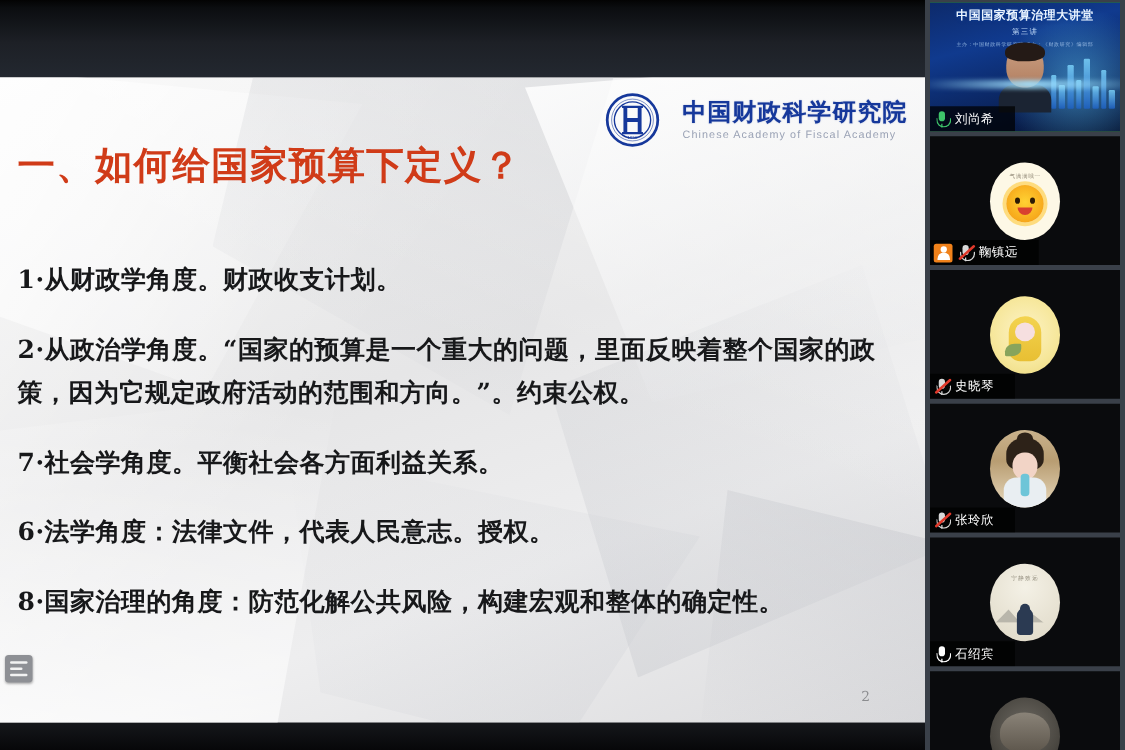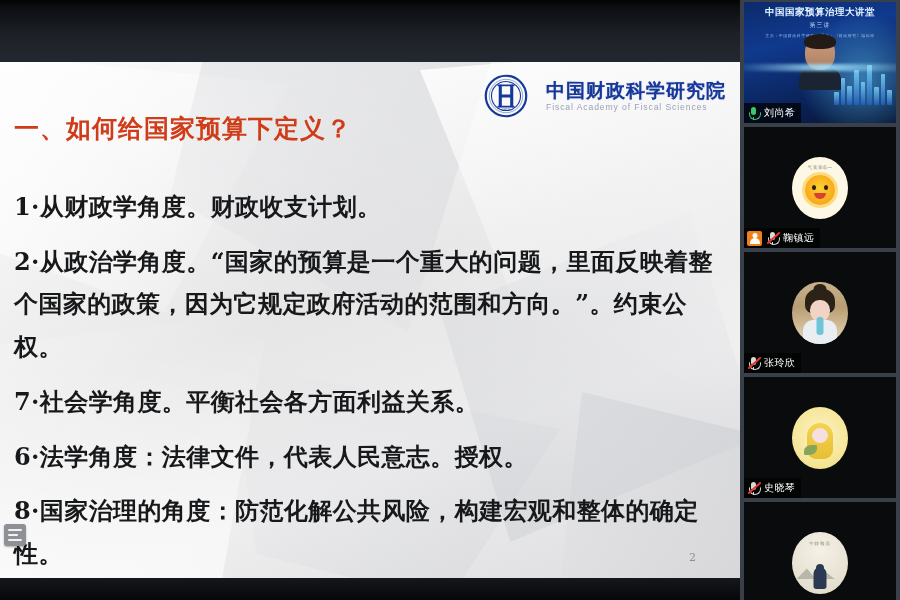--- a/index.html
+++ b/index.html
@@ -53,48 +53,48 @@
   #logo-text{display:flex;flex-direction:column;line-height:1;}
   #logo-cn{font-family:"DejaVu Sans","Liberation Sans",sans-serif;
            font-size:19px;font-weight:bold;color:#16389b;letter-spacing:1px;
            text-shadow:0 0 1px rgba(22,56,155,.5);}
   #logo-en{font-size:8.6px;color:#9aa2b5;letter-spacing:.9px;margin-top:3px;
            font-family:"Liberation Sans",sans-serif;}
 
   
   #slide-title{position:absolute;left:14px;top:50px;
                font-family:"DejaVu Sans","Liberation Sans",sans-serif;
-               font-size:25px;font-weight:bold;color:#d03b18;letter-spacing:1px;
+               font-size:30px;font-weight:bold;color:#d03b18;letter-spacing:1px;
                white-space:nowrap;}
 
   
   #slide-body{position:absolute;left:14px;top:124px;right:24px;}
   .bullet{font-family:"DejaVu Serif","Liberation Serif",serif;
-          font-size:24px;color:#17181a;line-height:1.78;
-          margin-bottom:12px;font-weight:600;letter-spacing:.4px;}
+          font-size:20px;color:#17181a;line-height:1.78;
+          margin-bottom:12px;font-weight:600;letter-spacing:.4px;margin-top:20px;}
 
   
   #page-num{position:absolute;right:44px;bottom:14px;font-size:11px;color:#8c8d90;
             font-family:"DejaVu Serif","Liberation Serif",serif;}
 
   
   #slide-menu-btn{position:absolute;left:4px;bottom:54px;width:22px;height:22px;
                   background:#8e9095;border-radius:3px;
                   display:flex;flex-direction:column;justify-content:center;
                   gap:3px;padding:0 4px;box-sizing:border-box;
                   box-shadow:0 1px 2px rgba(0,0,0,.3);}
   #slide-menu-btn i{display:block;height:2px;background:#f2f2f2;border-radius:1px;}
   #slide-menu-btn i:nth-child(1){width:100%;}
   #slide-menu-btn i:nth-child(2){width:70%;}
   #slide-menu-btn i:nth-child(3){width:100%;}
 
   
   #filmstrip{position:absolute;right:0;top:0;width:160px;height:600px;
              background:#3a4049;overflow:hidden;}
-  .tile{position:relative;width:152px;height:121px;margin:2px auto 4px auto;
+  .tile{position:relative;width:152px;height:103px;margin:2px auto 4px auto;
         background:#0a0b0d;overflow:hidden;}
   .tile.active{outline:2px solid #2fa35a;outline-offset:-2px;}
   .tile-media{position:absolute;inset:0;display:flex;align-items:center;justify-content:center;}
 
   
   .vid-bg{position:absolute;inset:0;
           background:
             radial-gradient(circle at 78% 62%, rgba(90,190,235,.55) 0%, rgba(10,35,90,0) 45%),
             linear-gradient(165deg,#0d2a6b 0%,#103a8e 32%,#0a2258 72%,#061433 100%);}
   .vid-bars{position:absolute;right:4px;bottom:18px;width:58px;height:44px;
@@ -167,21 +167,21 @@
                font-size:4.5px;color:#8d8878;letter-spacing:1px;}
 
   .av-dark{background:radial-gradient(circle at 50% 40%,#6e6a63 0%,#4a4741 60%,#2b2926 100%);}
   .av-dark .blob{position:absolute;left:50%;top:46%;transform:translate(-50%,-50%);
                  width:40px;height:32px;border-radius:50% 50% 42% 42%;
                  background:linear-gradient(180deg,#8a8378 0%,#5d564c 100%);}
 
   
   .nameplate{position:absolute;left:0;bottom:0;height:20px;
              background:rgba(0,0,0,.72);display:flex;align-items:center;
-             gap:4px;padding:0 6px 0 3px;}
+             gap:4px;padding:0 17px 0 3px;}
   .nameplate .pname{font-family:"DejaVu Sans","Liberation Sans",sans-serif;
                     font-size:10px;color:#ffffff;white-space:nowrap;letter-spacing:.4px;}
   .host-badge{width:15px;height:15px;background:#f0811a;border-radius:2px;position:relative;
               flex:0 0 15px;}
   .host-badge::before{content:"";position:absolute;left:50%;top:2px;transform:translateX(-50%);
               width:5px;height:5px;border-radius:50%;background:#fff;}
   .host-badge::after{content:"";position:absolute;left:50%;bottom:1.5px;transform:translateX(-50%);
               width:10px;height:6px;border-radius:6px 6px 0 0;background:#fff;}
   .mic{position:relative;width:13px;height:15px;flex:0 0 13px;}
   .mic .cap{position:absolute;left:4px;top:1px;width:5px;height:8px;border-radius:3px;}
@@ -223,21 +223,21 @@
         <svg id="logo-mark" viewBox="0 0 100 100">
           <circle cx="50" cy="50" r="46" fill="none" stroke="#16389b" stroke-width="5"></circle>
           <circle cx="50" cy="50" r="33" fill="none" stroke="#16389b" stroke-width="2.5"></circle>
           <circle cx="50" cy="50" r="38" fill="none" stroke="#16389b" stroke-width="1"></circle>
           <path d="M37 28 L37 72 M63 28 L63 72 M37 50 L63 50" stroke="#16389b" stroke-width="7" fill="none" stroke-linecap="square"></path>
           <path d="M31 26 L69 26 M31 74 L69 74" stroke="#16389b" stroke-width="4" fill="none"></path>
           <text x="50" y="84" font-size="8" fill="#16389b" text-anchor="middle" font-family="Liberation Sans, sans-serif">1956</text>
         </svg>
         <div id="logo-text">
           <div id="logo-cn">中国财政科学研究院</div>
-          <div id="logo-en">Fiscal Academy of Fiscal Sciences</div>
+          <div id="logo-en">Chinese Academy of Fiscal Academy</div>
         </div>
       </div>
 
       <div id="slide-title">一、如何给国家预算下定义？</div>
 
       <div id="slide-body">
         <div class="bullet">1·从财政学角度。财政收支计划。</div>
         <div class="bullet">2·从政治学角度。“国家的预算是一个重大的问题，里面反映着整个国家的政策，因为它规定政府活动的范围和方向。”。约束公权。</div>
         <div class="bullet">7·社会学角度。平衡社会各方面利益关系。</div>
         <div class="bullet">6·法学角度：法律文件，代表人民意志。授权。</div>
@@ -304,20 +304,39 @@
             <div class="arc"></div>
             <div class="stem"></div>
             <div class="slash"></div>
         </div>
         <div class="pname">鞠镇远</div>
       </div>
     </div>
 
     <div class="tile">
       <div class="tile-media">
+        <div class="avatar av-yellow">
+          <div class="body"></div>
+            <div class="face2 face"></div>
+            <div class="leaf"></div>
+        </div>
+      </div>
+      <div class="nameplate">
+        <div class="mic mic-off">
+          <div class="cap"></div>
+            <div class="arc"></div>
+            <div class="stem"></div>
+            <div class="slash"></div>
+        </div>
+        <div class="pname">史晓琴</div>
+      </div>
+    </div>
+
+    <div class="tile">
+      <div class="tile-media">
         <div class="avatar av-photo">
           <div class="bun"></div>
             <div class="hair"></div>
             <div class="face2"></div>
           <div class="shirt"></div>
             <div class="scarf"></div>
         </div>
       </div>
       <div class="nameplate">
         <div class="mic mic-off">
@@ -325,39 +344,20 @@
             <div class="arc"></div>
             <div class="stem"></div>
             <div class="slash"></div>
         </div>
         <div class="pname">张玲欣</div>
       </div>
     </div>
 
     <div class="tile">
       <div class="tile-media">
-        <div class="avatar av-yellow">
-          <div class="body"></div>
-            <div class="face2 face"></div>
-            <div class="leaf"></div>
-        </div>
-      </div>
-      <div class="nameplate">
-        <div class="mic mic-off">
-          <div class="cap"></div>
-            <div class="arc"></div>
-            <div class="stem"></div>
-            <div class="slash"></div>
-        </div>
-        <div class="pname">史晓琴</div>
-      </div>
-    </div>
-
-    <div class="tile">
-      <div class="tile-media">
         <div class="avatar av-ink">
           <div class="inktxt">宁静致远</div>
           <div class="mtn"></div>
             <div class="fighead"></div>
             <div class="fig"></div>
         </div>
       </div>
       <div class="nameplate">
         <div class="mic mic-on">
           <div class="cap"></div>

